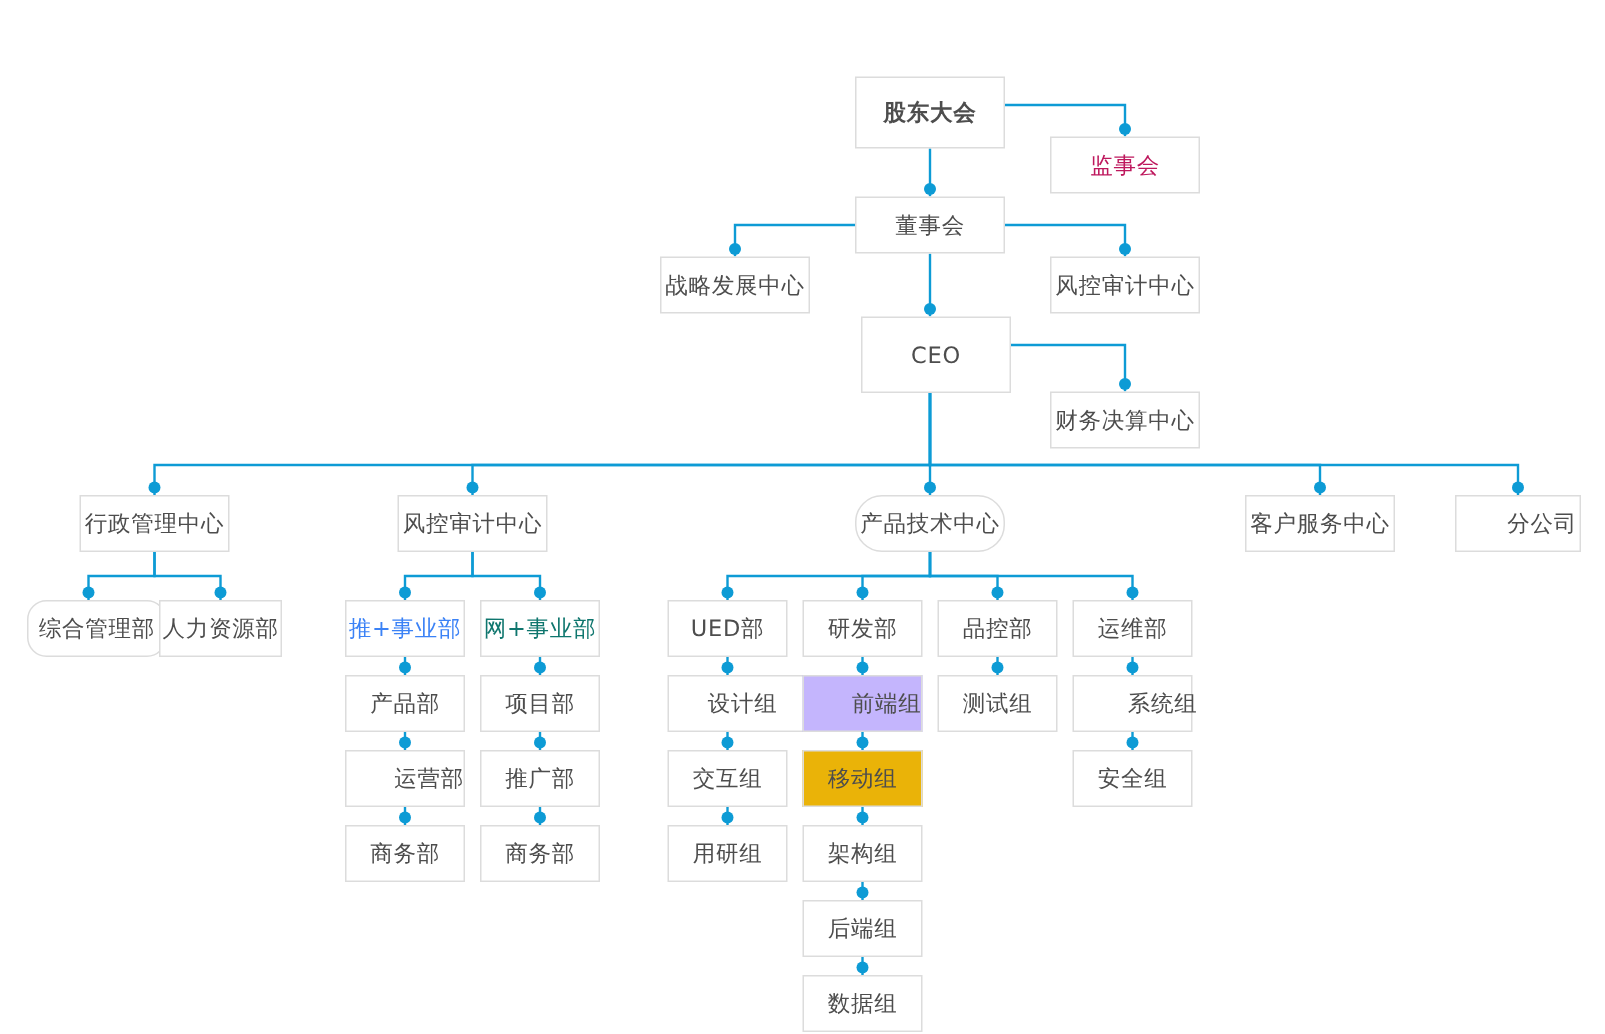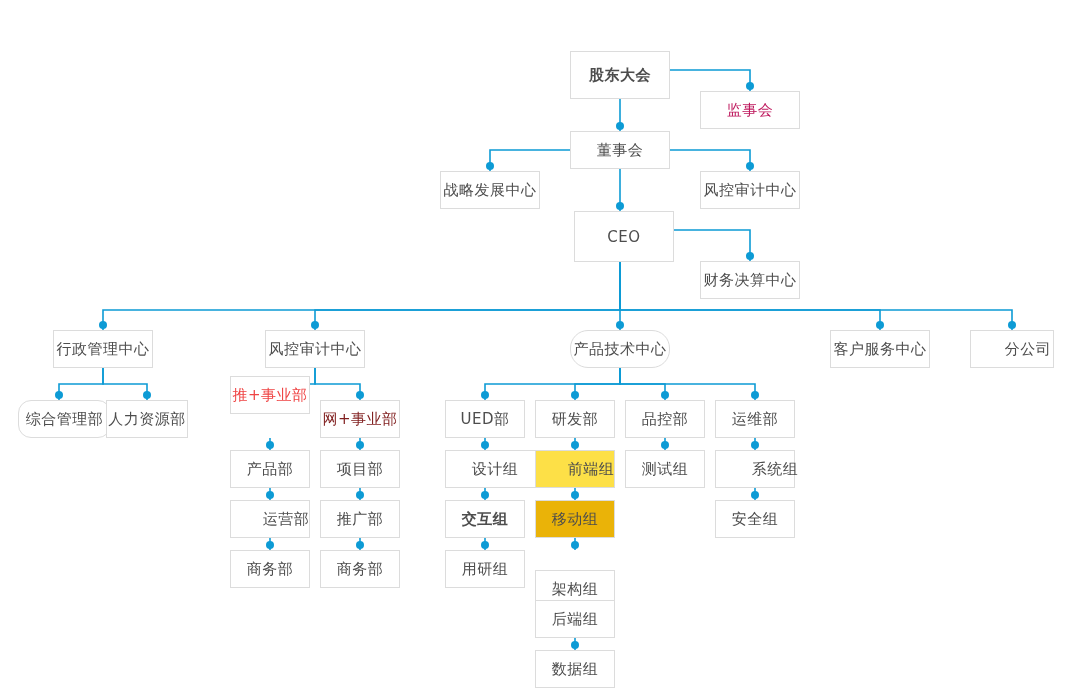--- a/index.html
+++ b/index.html
@@ -111,37 +111,37 @@
       <div class="org-node" style="left: 700px; top: 171px; width: 100px; height: 38px; border-color: rgb(220, 220, 220); background: rgb(255, 255, 255); color: rgb(77, 77, 77);">风控审计中心</div>
       <div class="org-node" style="left: 574px; top: 211px; width: 100px; height: 51px; border-color: rgb(220, 220, 220); background: rgb(255, 255, 255); color: rgb(77, 77, 77);">CEO</div>
       <div class="org-node" style="left: 700px; top: 261px; width: 100px; height: 38px; border-color: rgb(220, 220, 220); background: rgb(255, 255, 255); color: rgb(77, 77, 77);">财务决算中心</div>
       <div class="org-node" style="left: 53px; top: 330px; width: 100px; height: 38px; border-color: rgb(220, 220, 220); background: rgb(255, 255, 255); color: rgb(77, 77, 77);">行政管理中心</div>
       <div class="org-node" style="left: 265px; top: 330px; width: 100px; height: 38px; border-color: rgb(220, 220, 220); background: rgb(255, 255, 255); color: rgb(77, 77, 77);">风控审计中心</div>
       <div class="org-node" style="left: 570px; top: 330px; width: 100px; height: 38px; border-color: rgb(220, 220, 220); background: rgb(255, 255, 255); color: rgb(77, 77, 77); border-radius: 18px;">产品技术中心</div>
       <div class="org-node" style="left: 830px; top: 330px; width: 100px; height: 38px; border-color: rgb(220, 220, 220); background: rgb(255, 255, 255); color: rgb(77, 77, 77);">客户服务中心</div>
       <div class="org-node" style="left: 970px; top: 330px; width: 84px; height: 38px; border-color: rgb(220, 220, 220); background: rgb(255, 255, 255); color: rgb(77, 77, 77); padding-left: 32px;">分公司</div>
       <div class="org-node" style="left: 18px; top: 400px; width: 93px; height: 38px; border-color: rgb(220, 220, 220); background: rgb(255, 255, 255); color: rgb(77, 77, 77); border-radius: 13px;">综合管理部</div>
       <div class="org-node" style="left: 106px; top: 400px; width: 82px; height: 38px; border-color: rgb(220, 220, 220); background: rgb(255, 255, 255); color: rgb(77, 77, 77);">人力资源部</div>
-      <div class="org-node" style="left: 230px; top: 376px; width: 80px; height: 38px; border-color: rgb(220, 220, 220); background: rgb(255, 255, 255); color: #ef4444;">推+事业部</div>
-      <div class="org-node" style="left: 320px; top: 400px; width: 80px; height: 38px; border-color: rgb(220, 220, 220); background: rgb(255, 255, 255); color: #7f1d1d;">网+事业部</div>
+      <div class="org-node" style="left: 230px; top: 400px; width: 80px; height: 38px; border-color: rgb(220, 220, 220); background: rgb(255, 255, 255); color: #3b82f6;">推+事业部</div>
+      <div class="org-node" style="left: 320px; top: 400px; width: 80px; height: 38px; border-color: rgb(220, 220, 220); background: rgb(255, 255, 255); color: #0f766e;">网+事业部</div>
       <div class="org-node" style="left: 445px; top: 400px; width: 80px; height: 38px; border-color: rgb(220, 220, 220); background: rgb(255, 255, 255); color: rgb(77, 77, 77);">UED部</div>
       <div class="org-node" style="left: 535px; top: 400px; width: 80px; height: 38px; border-color: rgb(220, 220, 220); background: rgb(255, 255, 255); color: rgb(77, 77, 77);">研发部</div>
       <div class="org-node" style="left: 625px; top: 400px; width: 80px; height: 38px; border-color: rgb(220, 220, 220); background: rgb(255, 255, 255); color: rgb(77, 77, 77);">品控部</div>
       <div class="org-node" style="left: 715px; top: 400px; width: 80px; height: 38px; border-color: rgb(220, 220, 220); background: rgb(255, 255, 255); color: rgb(77, 77, 77);">运维部</div>
       <div class="org-node" style="left: 230px; top: 450px; width: 80px; height: 38px; border-color: rgb(220, 220, 220); background: rgb(255, 255, 255); color: rgb(77, 77, 77);">产品部</div>
       <div class="org-node" style="left: 320px; top: 450px; width: 80px; height: 38px; border-color: rgb(220, 220, 220); background: rgb(255, 255, 255); color: rgb(77, 77, 77);">项目部</div>
       <div class="org-node" style="left: 445px; top: 450px; width: 100px; height: 38px; border-color: rgb(220, 220, 220); background: rgb(255, 255, 255); color: rgb(77, 77, 77);">设计组</div>
-      <div class="org-node" style="left: 535px; top: 450px; width: 80px; height: 38px; border-color: rgb(220, 220, 220); background: #fde047; color: rgb(77, 77, 77); padding-left: 32px;">前端组</div>
+      <div class="org-node" style="left: 535px; top: 450px; width: 80px; height: 38px; border-color: rgb(220, 220, 220); background: #c4b5fd; color: rgb(77, 77, 77); padding-left: 32px;">前端组</div>
       <div class="org-node" style="left: 625px; top: 450px; width: 80px; height: 38px; border-color: rgb(220, 220, 220); background: rgb(255, 255, 255); color: rgb(77, 77, 77);">测试组</div>
       <div class="org-node" style="left: 715px; top: 450px; width: 80px; height: 38px; border-color: rgb(220, 220, 220); background: rgb(255, 255, 255); color: rgb(77, 77, 77); padding-left: 40px;">系统组</div>
       <div class="org-node" style="left: 230px; top: 500px; width: 80px; height: 38px; border-color: rgb(220, 220, 220); background: rgb(255, 255, 255); color: rgb(77, 77, 77); padding-left: 32px;">运营部</div>
       <div class="org-node" style="left: 320px; top: 500px; width: 80px; height: 38px; border-color: rgb(220, 220, 220); background: rgb(255, 255, 255); color: rgb(77, 77, 77);">推广部</div>
-      <div class="org-node" style="left: 445px; top: 500px; width: 80px; height: 38px; border-color: rgb(220, 220, 220); background: rgb(255, 255, 255); color: rgb(77, 77, 77); font-weight: bold;">交互组</div>
+      <div class="org-node" style="left: 445px; top: 500px; width: 80px; height: 38px; border-color: rgb(220, 220, 220); background: rgb(255, 255, 255); color: rgb(77, 77, 77);">交互组</div>
       <div class="org-node" style="left: 535px; top: 500px; width: 80px; height: 38px; border-color: rgb(220, 220, 220); background: #eab308; color: rgb(77, 77, 77);">移动组</div>
       <div class="org-node" style="left: 715px; top: 500px; width: 80px; height: 38px; border-color: rgb(220, 220, 220); background: rgb(255, 255, 255); color: rgb(77, 77, 77);">安全组</div>
       <div class="org-node" style="left: 230px; top: 550px; width: 80px; height: 38px; border-color: rgb(220, 220, 220); background: rgb(255, 255, 255); color: rgb(77, 77, 77);">商务部</div>
       <div class="org-node" style="left: 320px; top: 550px; width: 80px; height: 38px; border-color: rgb(220, 220, 220); background: rgb(255, 255, 255); color: rgb(77, 77, 77);">商务部</div>
       <div class="org-node" style="left: 445px; top: 550px; width: 80px; height: 38px; border-color: rgb(220, 220, 220); background: rgb(255, 255, 255); color: rgb(77, 77, 77);">用研组</div>
-      <div class="org-node" style="left: 535px; top: 550px; width: 80px; height: 38px; border-color: rgb(220, 220, 220); background: rgb(255, 255, 255); color: rgb(77, 77, 77); margin-top: 20px;">架构组</div>
+      <div class="org-node" style="left: 535px; top: 550px; width: 80px; height: 38px; border-color: rgb(220, 220, 220); background: rgb(255, 255, 255); color: rgb(77, 77, 77);">架构组</div>
       <div class="org-node" style="left: 535px; top: 600px; width: 80px; height: 38px; border-color: rgb(220, 220, 220); background: rgb(255, 255, 255); color: rgb(77, 77, 77);">后端组</div>
       <div class="org-node" style="left: 535px; top: 650px; width: 80px; height: 38px; border-color: rgb(220, 220, 220); background: rgb(255, 255, 255); color: rgb(77, 77, 77);">数据组</div>
     </div>
 </div>
 
 </body></html>

